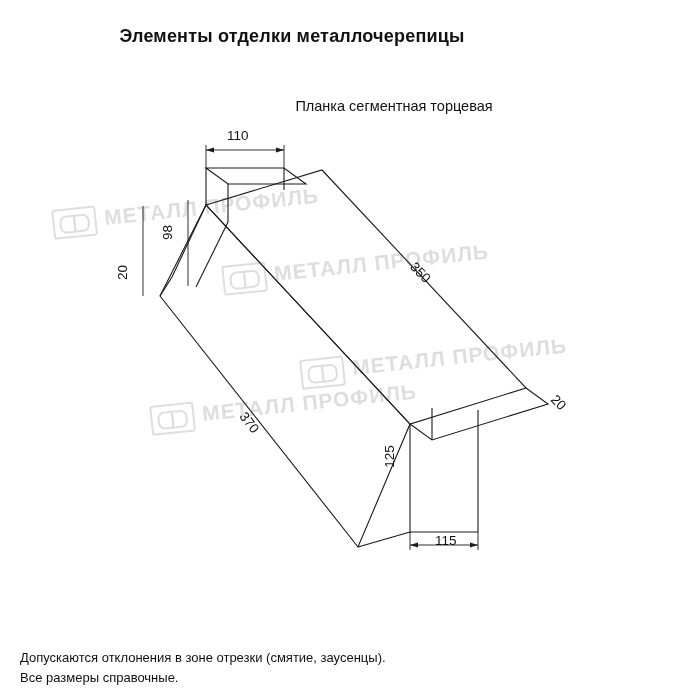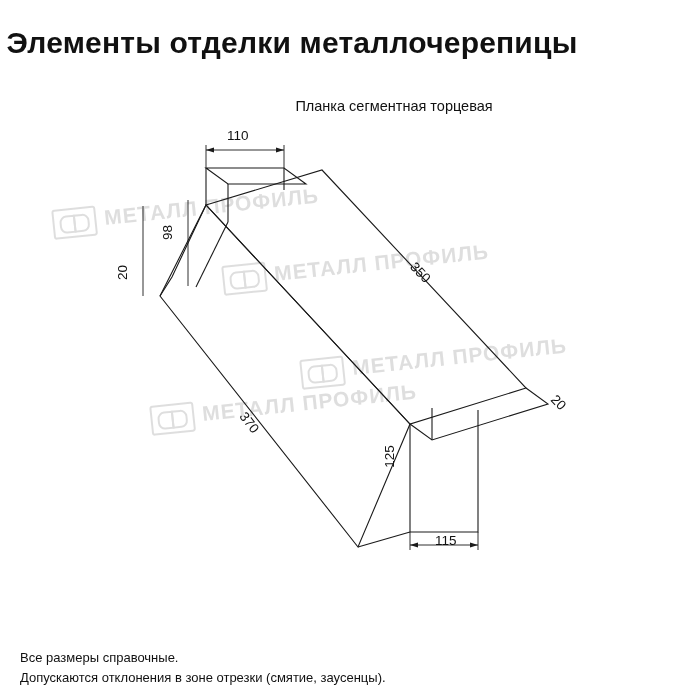--- a/index.html
+++ b/index.html
@@ -19,21 +19,21 @@
     position: relative;
     width: 700px;
     height: 700px;
   }
   .title {
     position: absolute;
     top: 26px;
     left: 0;
     width: 584px;
     text-align: center;
-    font-size: 30px;
+    font-size: 18px;
     font-weight: bold;
     letter-spacing: 0.2px;
     color: #111;
   }
   .subtitle {
     position: absolute;
     top: 96px;
     left: 0;
     width: 700px;
     text-align: center;
@@ -192,17 +192,17 @@
   <div class="dim-label" style="left: 227px; top: 128px;">110</div>
   <div class="dim-label rot" style="left: 160px; top: 225px;">98</div>
   <div class="dim-label rot" style="left: 115px; top: 265px;">20</div>
   <div class="dim-label" style="left: 409px; top: 265px; transform: rotate(46deg);">350</div>
   <div class="dim-label" style="left: 551px; top: 395px; transform: rotate(46deg);">20</div>
   <div class="dim-label" style="left: 238px; top: 415px; transform: rotate(52deg);">370</div>
   <div class="dim-label rot" style="left: 378px; top: 449px;">125</div>
   <div class="dim-label" style="left: 435px; top: 533px; text-align: right;">115</div>
 
   <div class="footnotes">
+    <div>Допускаются отклонения в зоне отрезки (смятие, заусенцы).</div>
     <div>Все размеры справочные.</div>
-    <div>Допускаются отклонения в зоне отрезки (смятие, заусенцы).</div>
   </div>
 
 </div>
 
 </body></html>

